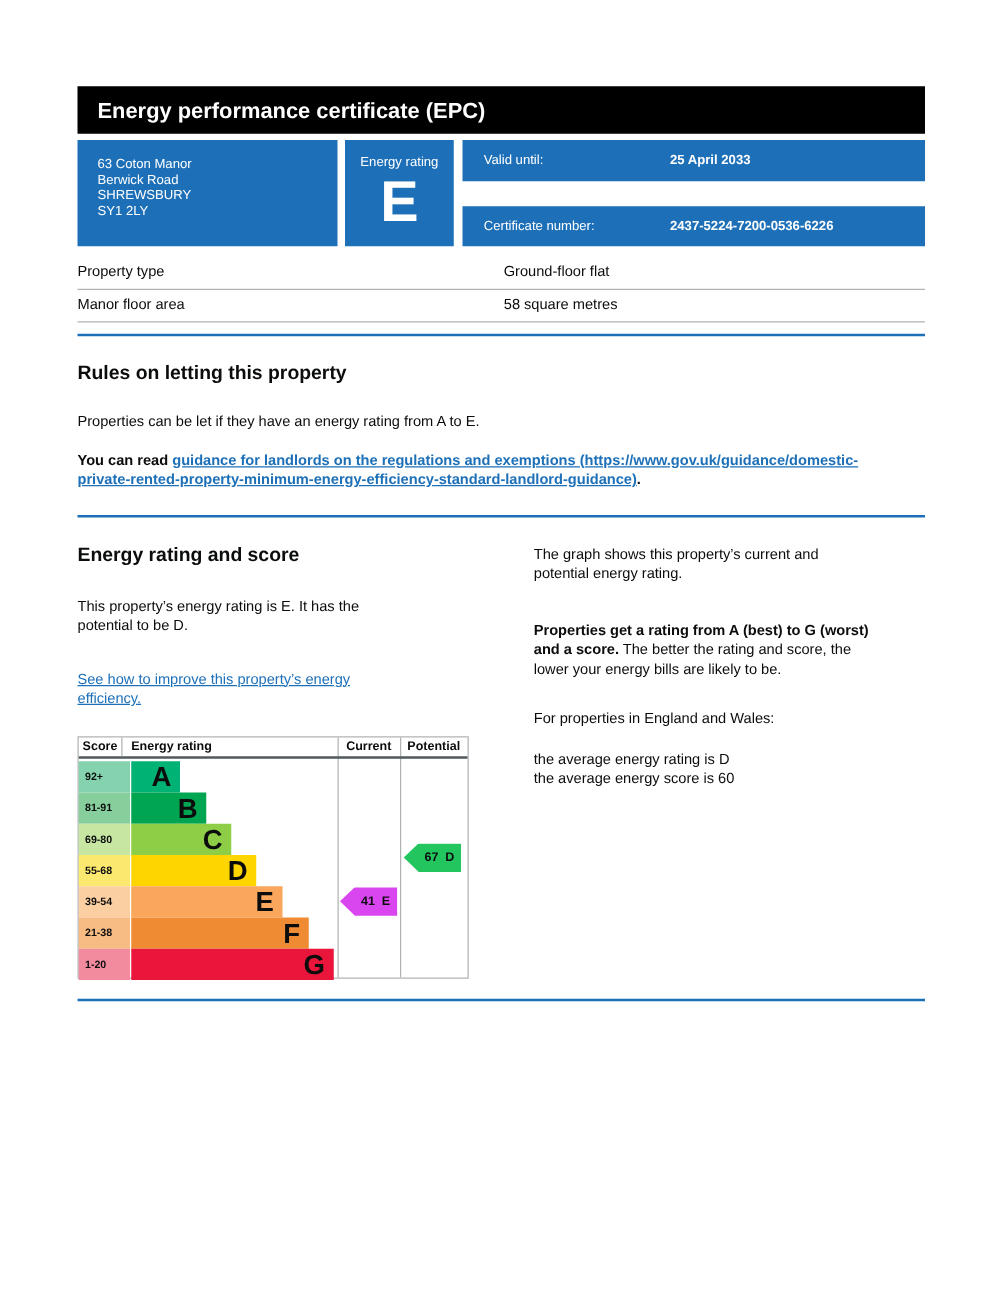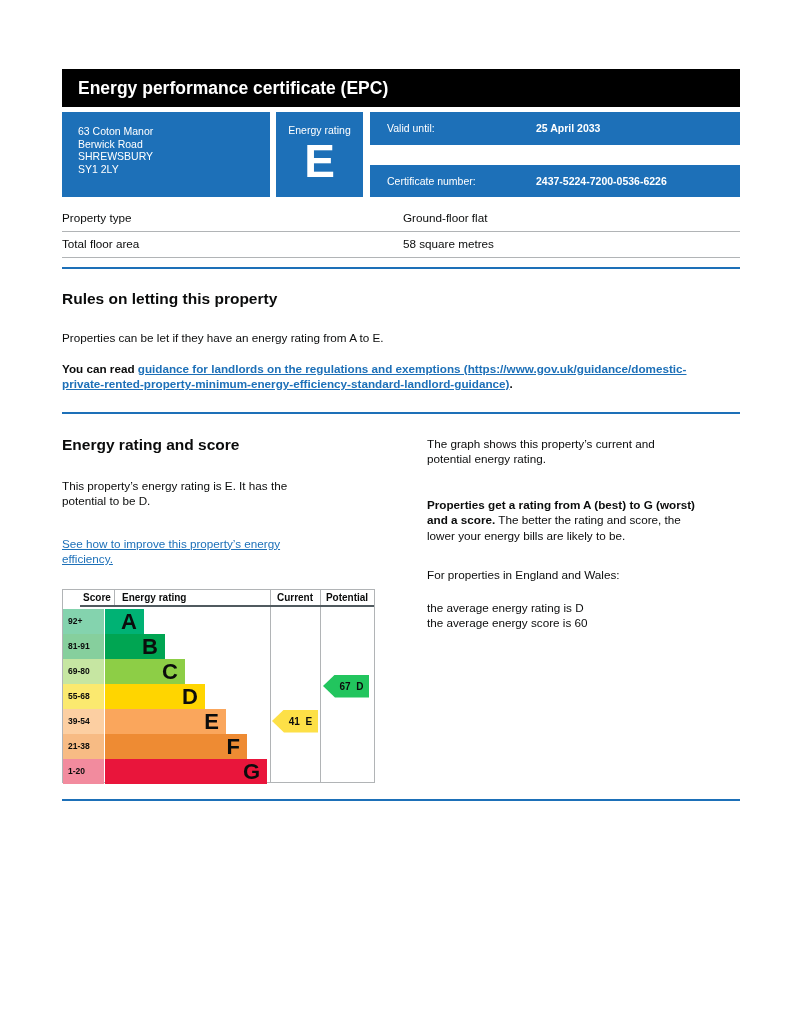--- a/index.html
+++ b/index.html
@@ -65,21 +65,21 @@
   .left-para { margin-top: 24px; max-width: 310px; }
   .improve-link-p { margin-top: 27px; max-width: 310px; }
   .right-p2 { margin-top: 30px; }
   .right-p3 { margin-top: 24px; }
   .right-p4 { margin-top: 17px; }
 
   
   .chart { position: relative; width: 313px; height: 194px; margin-top: 22px; }
   .chart-frame { position: absolute; inset: 0; border: 1px solid #b1b4b6; }
   .chart-header {
-    position: absolute; top: 1px; left: 18px; right: 1px; height: 17px;
+    position: absolute; top: 1px; left: 1px; right: 1px; height: 17px;
     border-bottom: 2px solid #505a5f;
     display: flex; align-items: center; font-size: 10px; font-weight: bold;
   }
   .h-score { width: 35px; text-align: center; border-right: 1px solid #b1b4b6; height: 100%; line-height: 16px; }
   .h-rating { flex: 1; padding-left: 7px; }
   .h-current { width: 50px; text-align: center; }
   .h-potential { width: 54px; text-align: center; }
   .vline { position: absolute; top: 1px; bottom: 1px; width: 1px; background: #b1b4b6; }
   .vline-current { left: 208px; }
   .vline-potential { left: 258px; }
@@ -130,21 +130,21 @@
       </div>
     </div>
   </div>
 
   <div class="details-table">
     <div class="drow">
       <span class="dlabel">Property type</span>
       <span class="dvalue">Ground-floor flat</span>
     </div>
     <div class="drow">
-      <span class="dlabel">Total floor area</span>
+      <span class="dlabel">Manor floor area</span>
       <span class="dvalue">58 square metres</span>
     </div>
   </div>
 
   <div class="blue-rule rule-1"></div>
 
   <h2 class="rules-heading">Rules on letting this property</h2>
   <p class="rules-p1">Properties can be let if they have an energy rating from A to E.</p>
   <p class="rules-p2 pre"><span>You can read </span><a href="#" class="pre">guidance for landlords on the regulations and exemptions (https://www.gov.uk/guidance/domestic-
 private-rented-property-minimum-energy-efficiency-standard-landlord-guidance)</a><span>.</span></p>
@@ -206,21 +206,21 @@
                 <span>F</span>
               </div>
           </div>
           <div class="chart-row">
             <div class="score-cell" style="background: rgb(242, 139, 158);">1-20</div>
             <div class="band-bar" style="background: rgb(233, 21, 59); width: 162px;">
                 <span>G</span>
               </div>
           </div>
         </div>
-        <div class="arrow" id="current-arrow" style="left: 210px; top: 121px; background: #fde047;">41  E</div>
+        <div class="arrow" id="current-arrow" style="left: 210px; top: 121px; background: #d946ef;">41  E</div>
         <div class="arrow" id="potential-arrow" style="left: 261px; top: 86px; background: #22c55e;">67  D</div>
       </div>
     </div>
 
     <div class="col-right">
       <p class="pre">The graph shows this property’s current and
 potential energy rating.</p>
       <p class="right-p2 pre"><strong>Properties get a rating from A (best) to G (worst)
 and a score.</strong><span> The better the rating and score, the
 lower your energy bills are likely to be.</span></p>

